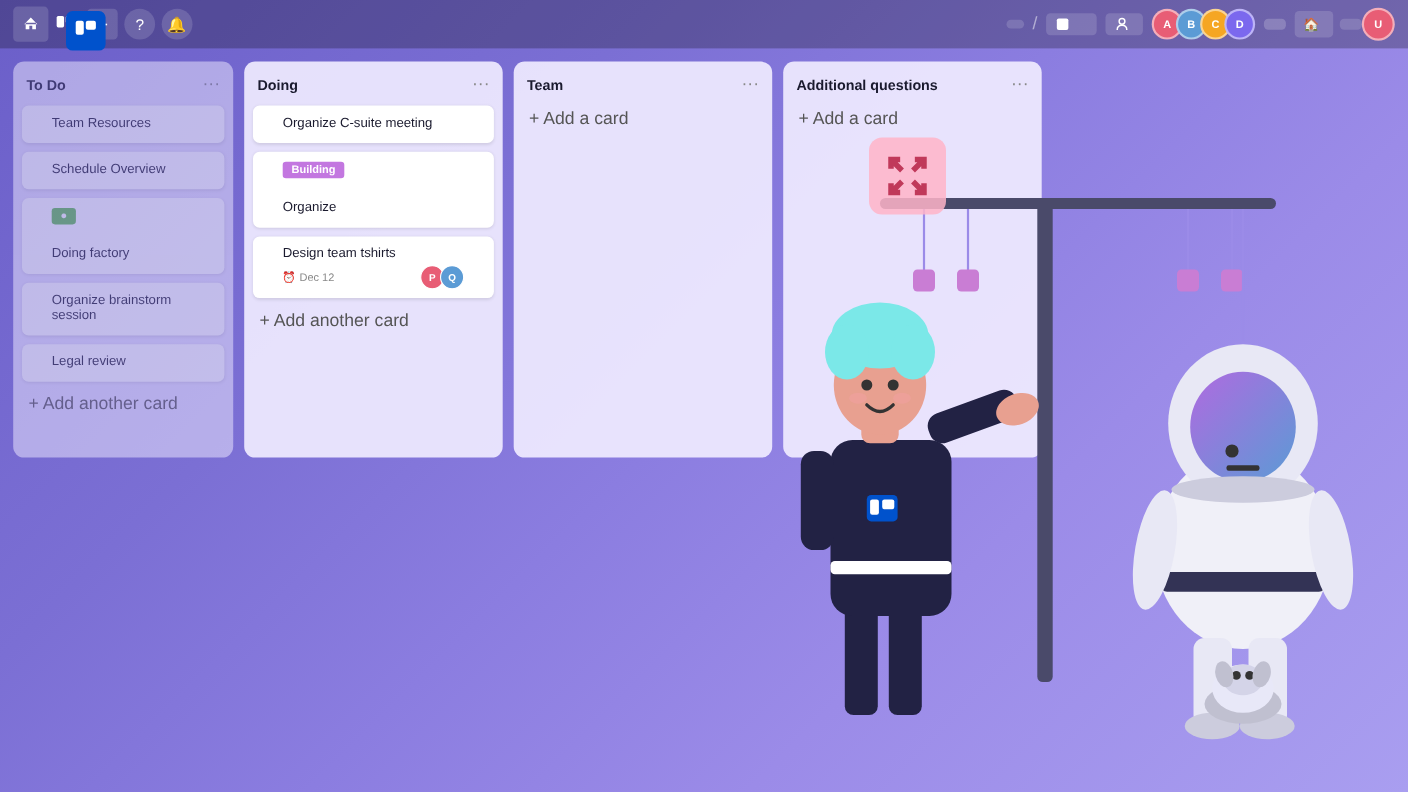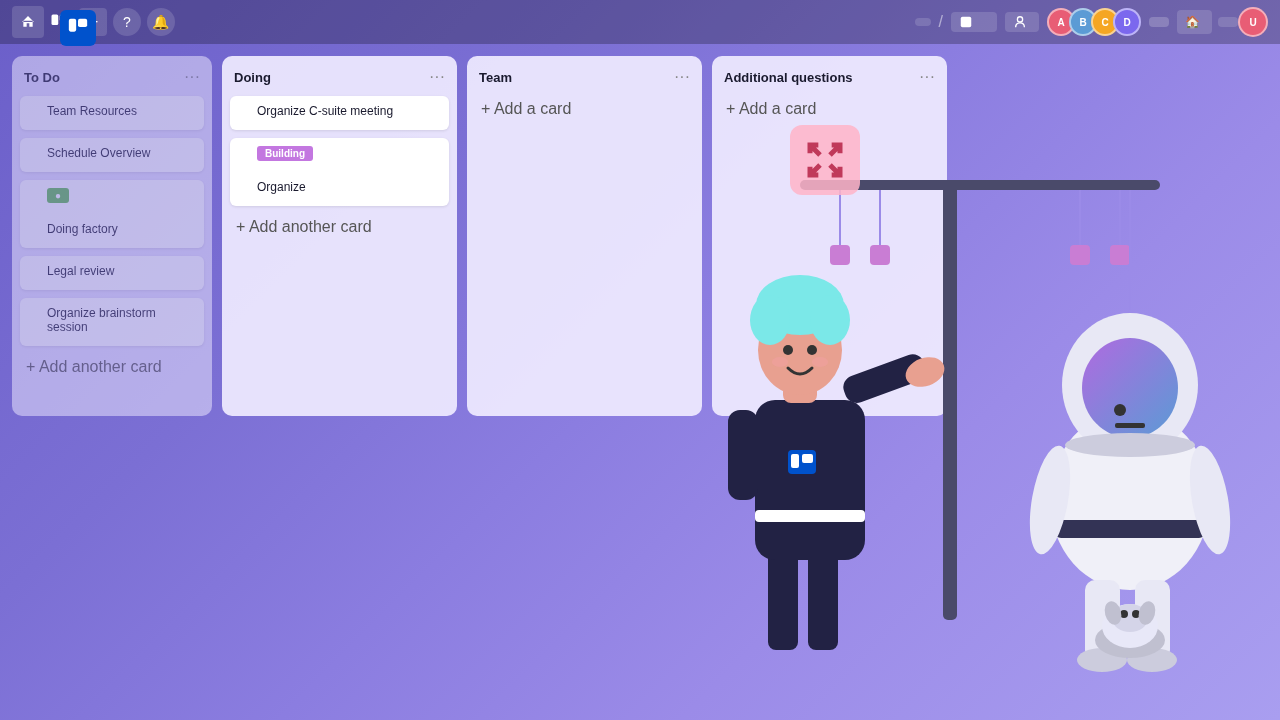--- a/index.html
+++ b/index.html
@@ -416,39 +416,49 @@
         <div class="card-title">Team Resources</div>
       </div>
       <div class="kanban-card">
         <div class="card-title">Schedule Overview</div>
       </div>
       <div class="kanban-card">
         <span class="card-label label-green">●</span>
         <div class="card-title">Doing factory</div>
       </div>
       <div class="kanban-card">
+        <div class="card-title">Organize brainstorm session</div>
+      </div>
+      <div class="kanban-card">
         <div class="card-title">Legal review</div>
-      </div>
-      <div class="kanban-card">
-        <div class="card-title">Organize brainstorm session</div>
       </div>
       <button class="add-card-btn">+ Add another card</button>
     </div>
 
     <div class="kanban-col" style="margin-left:0;">
       <div class="col-header">
         <span class="col-title">Doing</span>
         <span class="col-menu">···</span>
       </div>
       <div class="kanban-card">
         <div class="card-title">Organize C-suite meeting</div>
       </div>
       <div class="kanban-card">
         <span class="card-label label-purple">Building</span>
         <div class="card-title">Organize</div>
+      </div>
+      <div class="kanban-card">
+        <div class="card-title">Design team tshirts</div>
+        <div class="card-footer">
+          <span class="card-date">⏰ Dec 12</span>
+          <div class="card-avatars">
+            <div class="card-avatar" style="background:#e85d75;">P</div>
+            <div class="card-avatar" style="background:#5b9bd5;">Q</div>
+          </div>
+        </div>
       </div>
       <button class="add-card-btn">+ Add another card</button>
     </div>
 
     <div class="kanban-col">
       <div class="col-header">
         <span class="col-title">Team</span>
         <span class="col-menu">···</span>
       </div>
       <button class="add-card-btn">+ Add a card</button>

